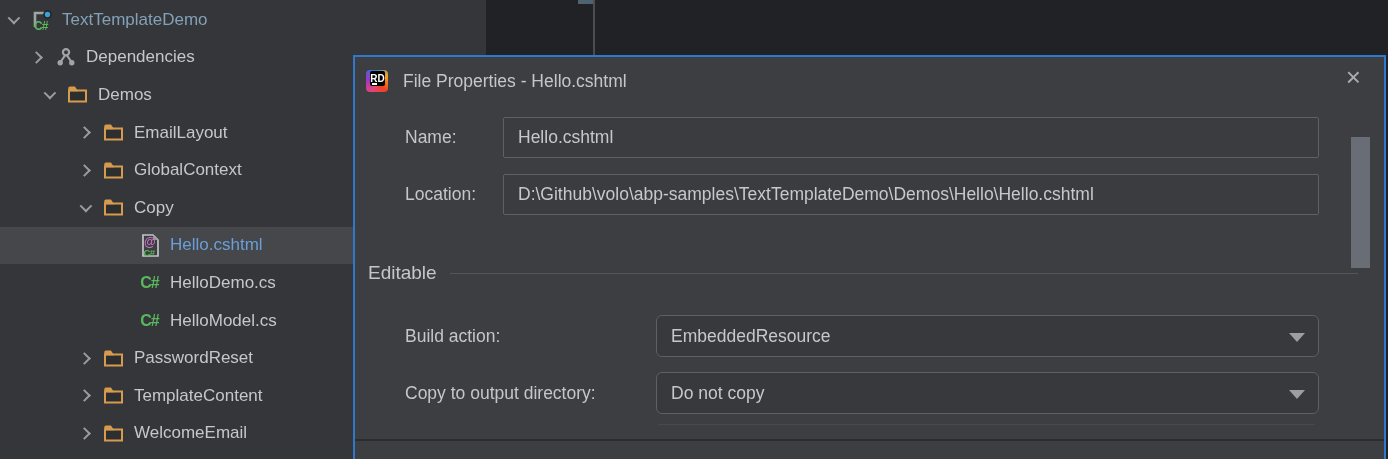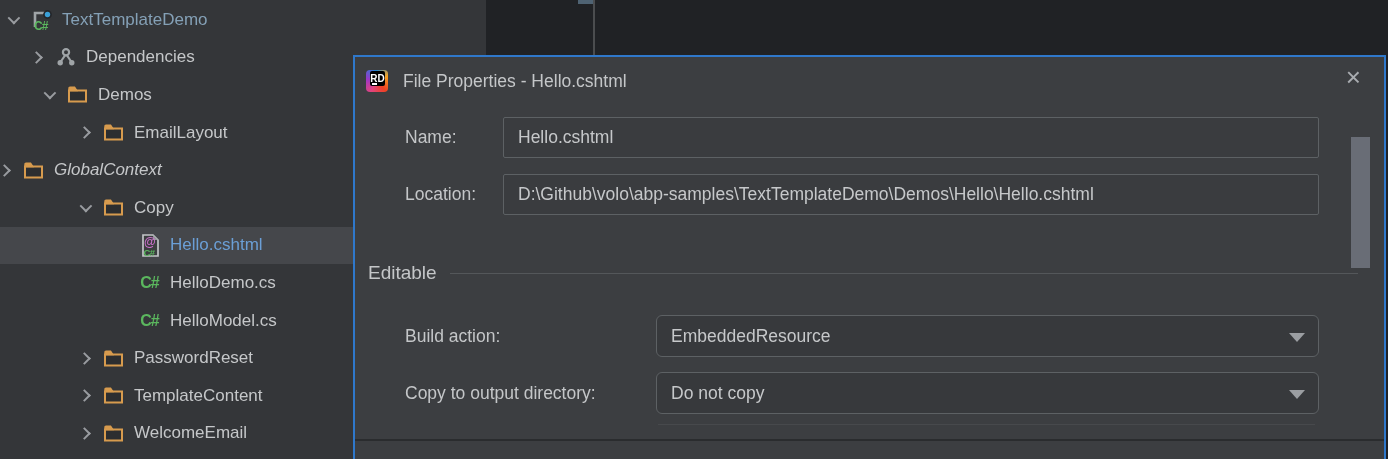--- a/index.html
+++ b/index.html
@@ -118,21 +118,21 @@
       <div class="tree-row" style="padding-left: 80px;">
         <span class="chev right"></span>
         <span class="tree-icon">
           <svg width="21" height="19" viewBox="0 0 21 19">
     <path d="M2 5.5 V16.5 H19 V5.5 Z" fill="#2c2e30" stroke="#d79b4e" stroke-width="2"></path>
     <path d="M2 5.5 V3.2 Q2 2.2 3 2.2 H7.6 L9.8 5.5 Z" fill="#d79b4e" stroke="#d79b4e" stroke-width="1.4"></path>
           </svg>
         </span>
         <span class="label">EmailLayout</span>
       </div>
-      <div class="tree-row" style=" font-style: italic;">
+      <div class="tree-row" style="padding-left: 80px;">
         <span class="chev right"></span>
         <span class="tree-icon">
           <svg width="21" height="19" viewBox="0 0 21 19">
     <path d="M2 5.5 V16.5 H19 V5.5 Z" fill="#2c2e30" stroke="#d79b4e" stroke-width="2"></path>
     <path d="M2 5.5 V3.2 Q2 2.2 3 2.2 H7.6 L9.8 5.5 Z" fill="#d79b4e" stroke="#d79b4e" stroke-width="1.4"></path>
           </svg>
         </span>
         <span class="label">GlobalContext</span>
       </div>
       <div class="tree-row" style="padding-left: 80px;">

